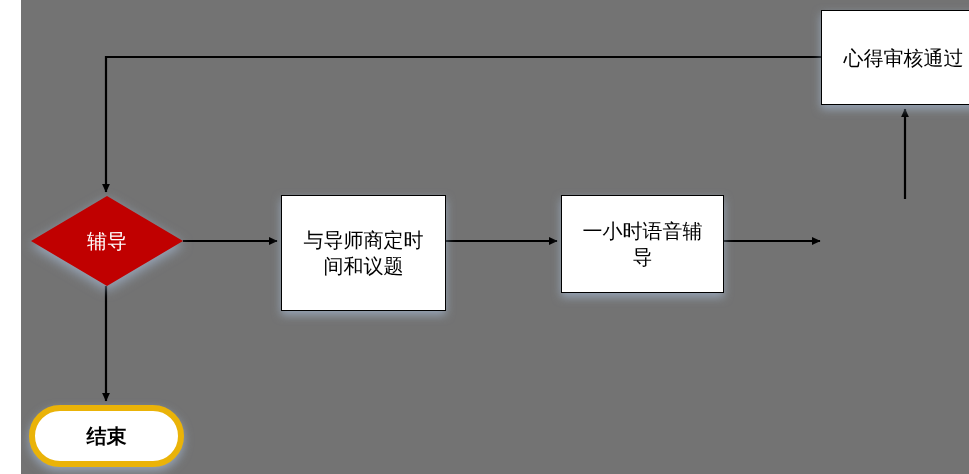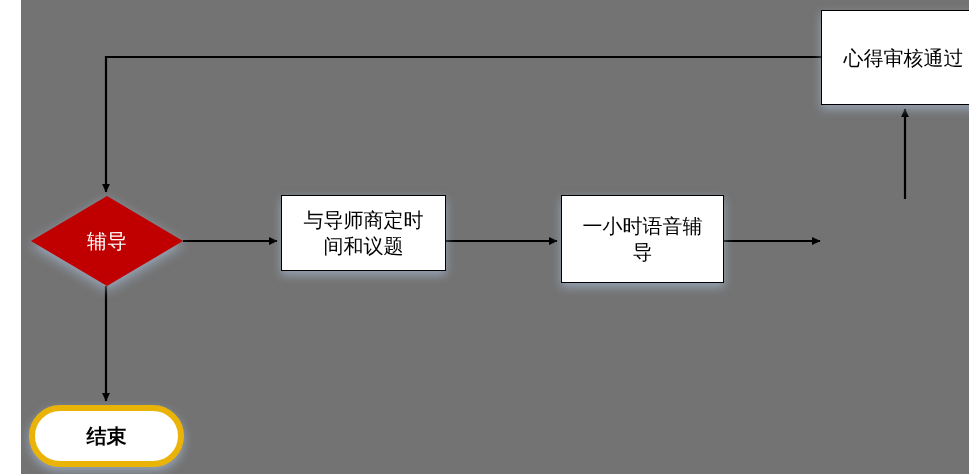--- a/index.html
+++ b/index.html
@@ -118,26 +118,26 @@
 
   <div class="node process" style="left:800px; top:10px; width:165px; height:95px;">
     <span class="node-label">心得审核通过</span>
   </div>
 
   <div class="node decision" style="left:10px; top:196px; width:152px; height:90px;">
     <span class="diamond-shape"></span>
     <span class="node-label">辅导</span>
   </div>
 
-  <div class="node process" style="left:260px; top:195px; width:165px; height:76px;">
+  <div class="node process" style="left:260px; top:195px; width:165px; height:116px;">
     <span class="node-label">与导师商定时
 间和议题</span>
   </div>
 
-  <div class="node process" style="left:540px; top:195px; width:163px; height:88px;">
+  <div class="node process" style="left:540px; top:195px; width:163px; height:98px;">
     <span class="node-label">一小时语音辅
 导</span>
   </div>
 
 
   <div class="node terminator" style="left:8px; top:405px; width:155px; height:62px;">
     <span class="node-label">结束</span>
   </div>
 
   <div class="corner-artifact" style="left:950px; top:455px;"></div>

